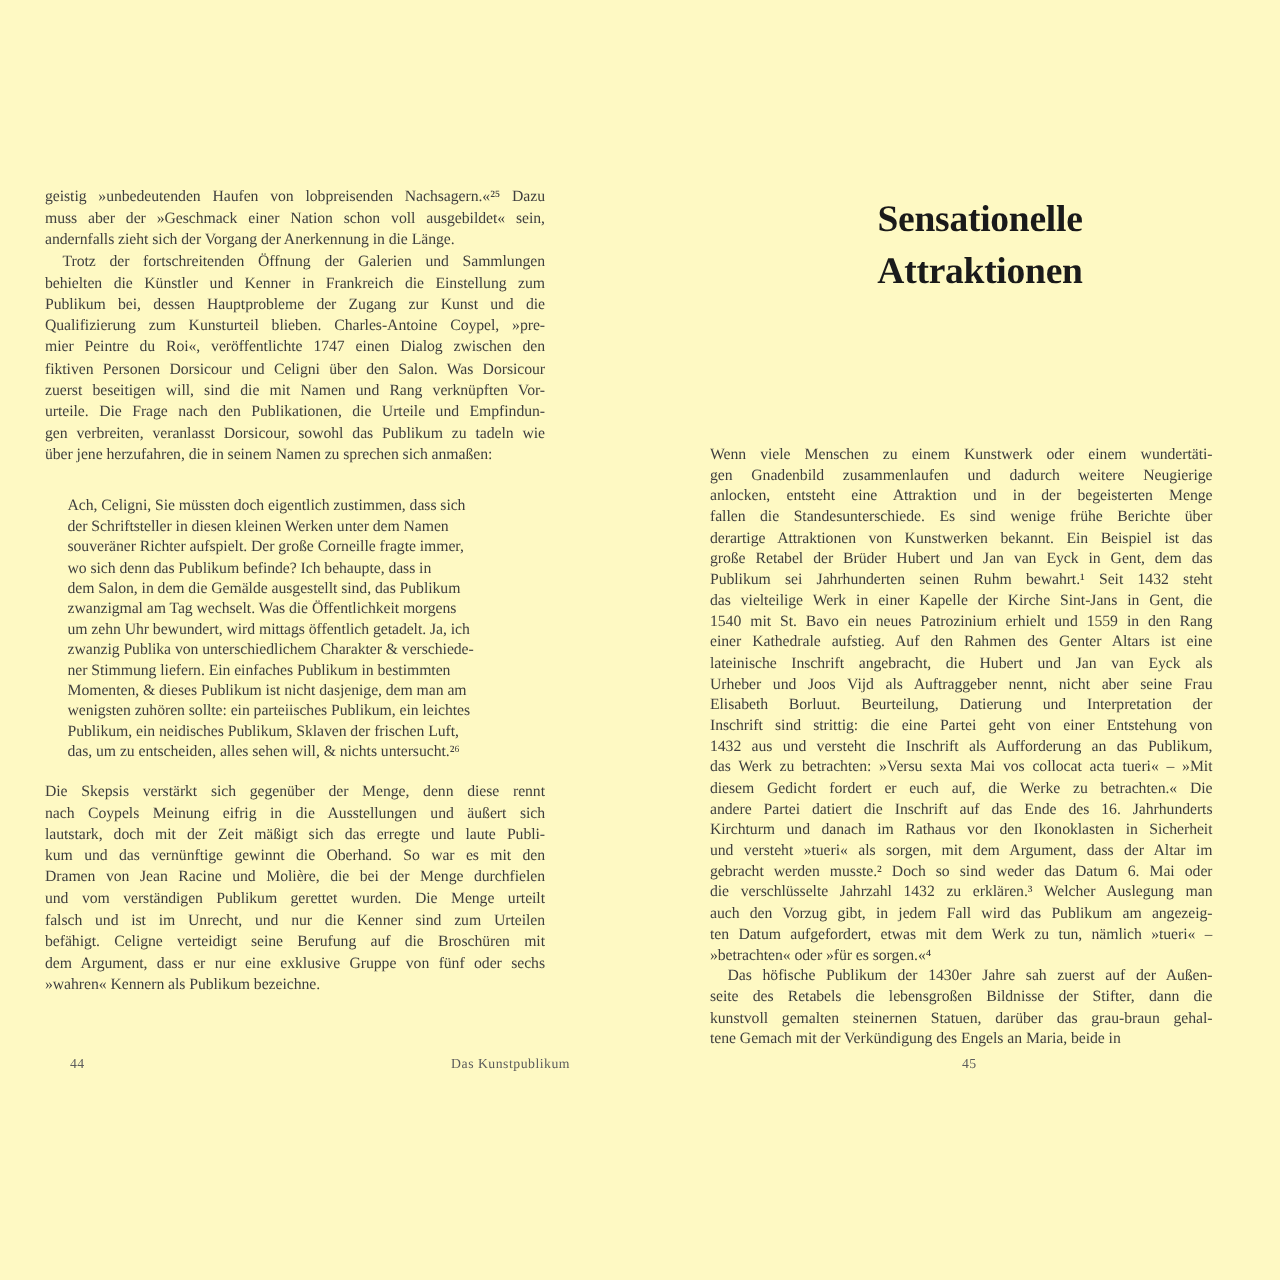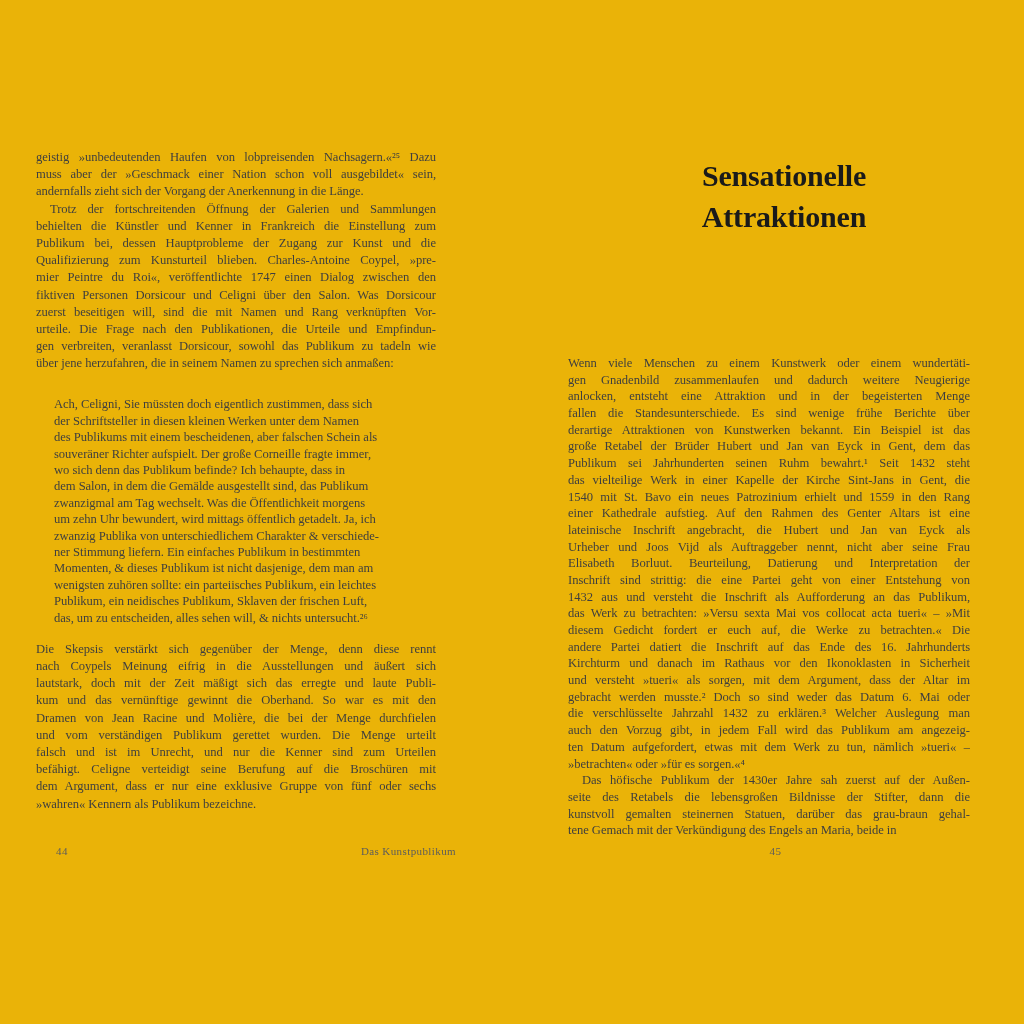--- a/index.html
+++ b/index.html
@@ -9,21 +9,21 @@
     height: 1024px;
     background: #ffffff;
     font-family: "Liberation Serif", "DejaVu Serif", serif;
     color: #3f3f3f;
     overflow: hidden;
   }
   .spread {
     position: relative;
     width: 1024px;
     height: 1024px;
-    background: #eab308;
+    background: #fef9c3;
   }
   .text-col {
     position: absolute;
   }
   #left-col  { left: 36px;  top: 149px; width: 400px; }
   #right-col { left: 552px; top: 355px; width: 402px; margin-left: 16px; }
 
   .para { margin: 0; }
 
   .line {
@@ -114,21 +114,20 @@
           <div class="line">mier Peintre du Roi«, veröffentlichte 1747 einen Dialog zwischen den</div>
           <div class="line">fiktiven Personen Dorsicour und Celigni über den Salon. Was Dorsicour</div>
           <div class="line">zuerst beseitigen will, sind die mit Namen und Rang verknüpften Vor-</div>
           <div class="line">urteile. Die Frage nach den Publikationen, die Urteile und Empfindun-</div>
           <div class="line">gen verbreiten, veranlasst Dorsicour, sowohl das Publikum zu tadeln wie</div>
           <div class="line last">über jene herzufahren, die in seinem Namen zu sprechen sich anmaßen:</div>
         </div>
         <div class="para quote">
           <div class="line">Ach, Celigni, Sie müssten doch eigentlich zustimmen, dass sich</div>
           <div class="line">der Schriftsteller in diesen kleinen Werken unter dem Namen</div>
-          <div class="line">des Publikums mit einem bescheidenen, aber falschen Schein als</div>
           <div class="line">souveräner Richter aufspielt. Der große Corneille fragte immer,</div>
           <div class="line">wo sich denn das Publikum befinde? Ich behaupte, dass in</div>
           <div class="line">dem Salon, in dem die Gemälde ausgestellt sind, das Publikum</div>
           <div class="line">zwanzigmal am Tag wechselt. Was die Öffentlichkeit morgens</div>
           <div class="line">um zehn Uhr bewundert, wird mittags öffentlich getadelt. Ja, ich</div>
           <div class="line">zwanzig Publika von unterschiedlichem Charakter &amp; verschiede-</div>
           <div class="line">ner Stimmung liefern. Ein einfaches Publikum in bestimmten</div>
           <div class="line">Momenten, &amp; dieses Publikum ist nicht dasjenige, dem man am</div>
           <div class="line">wenigsten zuhören sollte: ein parteiisches Publikum, ein leichtes</div>
           <div class="line">Publikum, ein neidisches Publikum, Sklaven der frischen Luft,</div>

